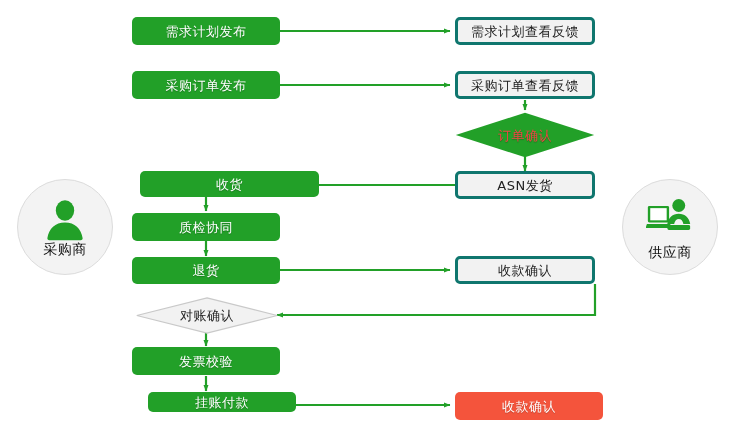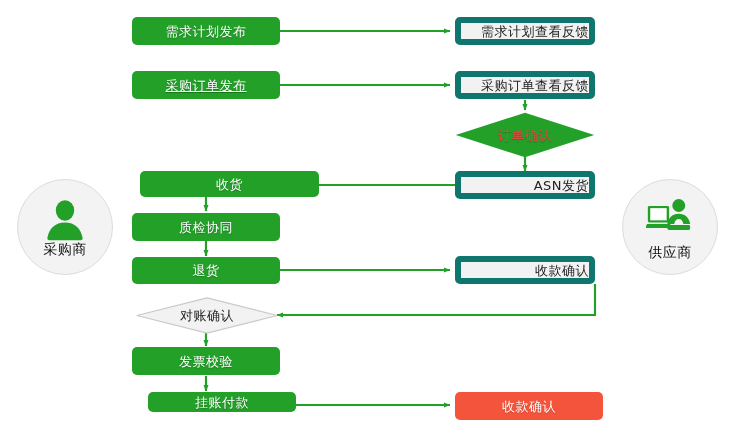--- a/index.html
+++ b/index.html
@@ -32,23 +32,22 @@
   }
   .node.green {
     background: #22a028;
     color: #ffffff;
     border-radius: 5px;
     text-shadow: 0 1px 1px rgba(0,0,0,0.25);
   }
   .node.grey {
     background: #f2f2f2;
     color: #222222;
-    border: 6px solid #0f766e;
+    border: 3px solid #0f766e;
     border-radius: 5px;
-    justify-content: flex-end;
   }
   .node.red {
     background: #f4543c;
     color: #ffffff;
     border-radius: 5px;
     text-shadow: 0 1px 1px rgba(0,0,0,0.22);
   }
 
   
   .diamond {
@@ -175,21 +174,21 @@
   </div>
 
   <div class="node green" style="left:132px; top:17px; width:148px; height:28px;">
     <span>需求计划发布</span>
   </div>
 
   <div class="node grey" style="left:455px; top:17px; width:140px; height:28px;">
     <span>需求计划查看反馈</span>
   </div>
 
-  <div class="node green" style="left:132px; top:71px; width:148px; height:28px;text-decoration:underline;">
+  <div class="node green" style="left:132px; top:71px; width:148px; height:28px;">
     <span>采购订单发布</span>
   </div>
 
   <div class="node grey" style="left:455px; top:71px; width:140px; height:28px;">
     <span>采购订单查看反馈</span>
   </div>
 
   <div class="diamond green" style="left:455px; top:112px; width:140px; height:46px;">
     <svg width="140" height="46" viewBox="0 0 140 46">
       <polygon points="70,0.8 139.2,23 70,45.2 0.8,23" fill="#22a028"></polygon>

